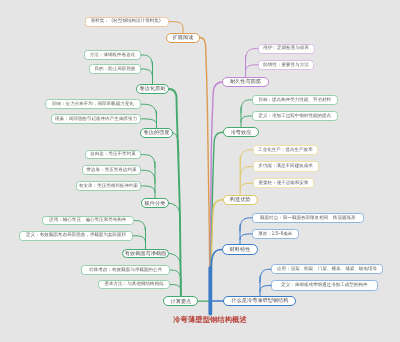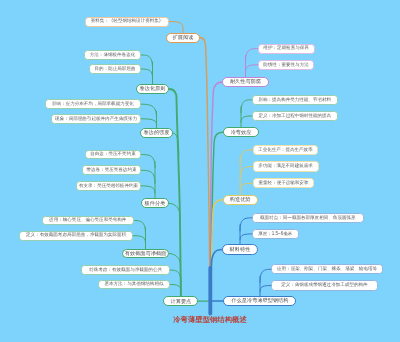--- a/index.html
+++ b/index.html
@@ -1,19 +1,19 @@
 <!DOCTYPE html>
 <html><head>
 <meta charset="utf-8">
 <title>冷弯薄壁型钢结构概述</title>
 <style>
   html,body{margin:0;padding:0;}
   body{width:400px;height:342px;background:#fffcec;overflow:hidden;
        font-family:"Liberation Sans",sans-serif;}
-  #stage{position:relative;width:400px;height:342px;background:#7dd3fc;}
+  #stage{position:relative;width:400px;height:342px;background:#e5e5e5;}
   #wires{position:absolute;left:0;top:0;width:400px;height:342px;overflow:visible;}
   #nodes{position:absolute;left:0;top:0;width:400px;height:342px;}
   .node{position:absolute;box-sizing:border-box;background:#ffffff;
         border:0.7px solid #999;border-radius:3.5px;
         display:flex;align-items:center;justify-content:center;
         white-space:nowrap;font-size:4.55px;color:#5d5d5d;line-height:1;}
   .node.branch{border-radius:999px;font-size:5.2px;border-width:1px;color:#4b4b4b;
         background:#ffffff;}
   #title{position:absolute;left:10px;top:315px;width:400px;text-align:center;
          font-size:7.3px;font-weight:bold;color:#b8443a;letter-spacing:.05px;}

